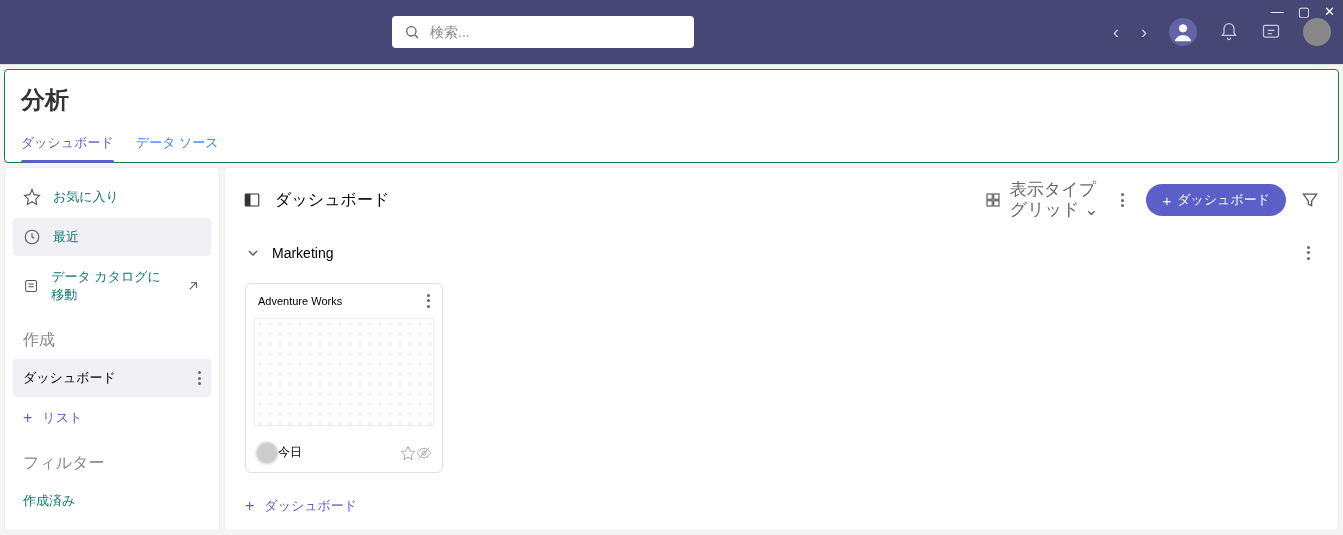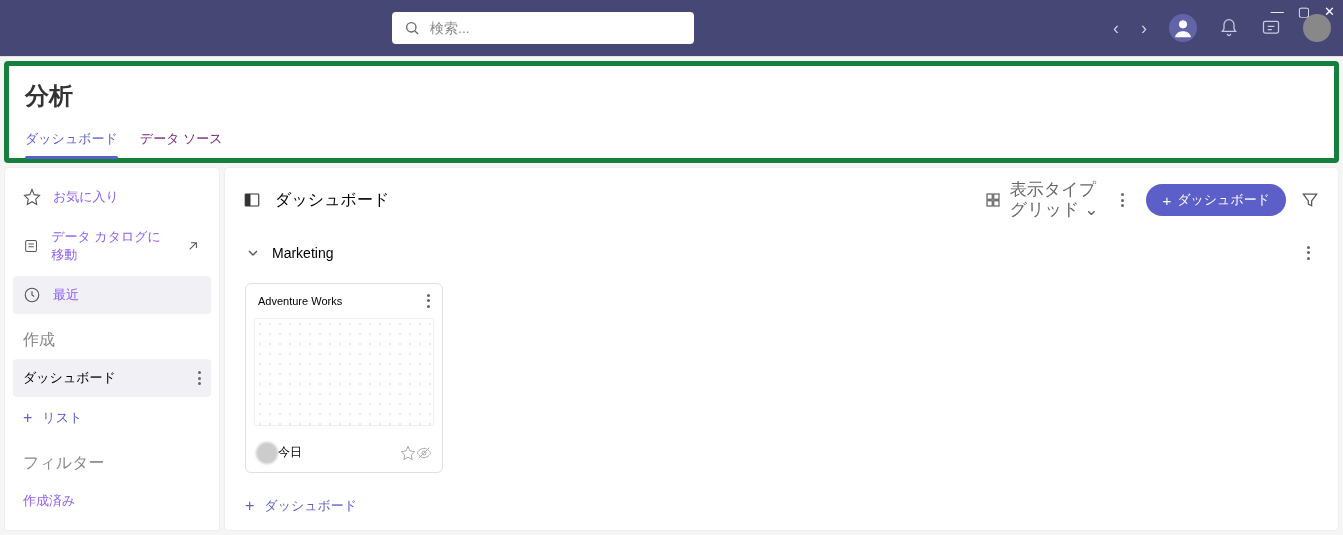--- a/index.html
+++ b/index.html
@@ -11,30 +11,30 @@
 .search-wrap svg{width:16px;height:16px;stroke:#666}
 .search-wrap input{border:none;outline:none;font-size:14px;flex:1;color:#333}
 .search-wrap input::placeholder{color:#888}
 .tb-right{margin-left:auto;display:flex;align-items:center;gap:22px;color:#c9cbe0}
 .tb-right .nav-arrow{font-size:18px;cursor:pointer}
 .tb-right svg{width:20px;height:20px;stroke:#c9cbe0;fill:none;cursor:pointer}
 .avatar-sm{width:28px;height:28px;border-radius:50%;background:#6264a7;display:flex;align-items:center;justify-content:center;overflow:hidden}
 .avatar-sm.user{background:#888}
 .avatar-sm svg{width:22px;height:22px;stroke:#fff;fill:#fff}
 .content{flex:1;display:flex;flex-direction:column;border-top:1px solid #e1e1e1;background:#f5f5f5;padding:4px}
-.panel{background:#fff;border-radius:4px;border:5px solid #15803d;margin-bottom:4px}
+.panel{background:#fff;border-radius:4px;border:1px solid #15803d;margin-bottom:4px}
 .header-panel{padding:14px 16px 0 16px}
 .page-title{font-size:24px;font-weight:600;color:#333;margin-bottom:18px}
 .tabs{display:flex;gap:22px}
-.tab{font-size:13px;color:#701a75;padding-bottom:10px;cursor:pointer;position:relative}
+.tab{font-size:13px;color:#3b82f6;padding-bottom:10px;cursor:pointer;position:relative}
 .tab.active{color:#5b5fc7;font-weight:500}
 .tab.active::after{content:"";position:absolute;left:0;right:0;bottom:-1px;height:3px;background:#5b5fc7;border-radius:2px}
 .body-row{flex:1;display:flex;gap:4px}
 .sidebar{width:216px;background:#fff;border-radius:4px;border:1px solid #eee;padding:10px 8px;display:flex;flex-direction:column;gap:2px}
-.sb-item{display:flex;align-items:center;gap:12px;padding:10px 10px;border-radius:4px;font-size:13px;color:#8b5cf6;cursor:pointer}
+.sb-item{display:flex;align-items:center;gap:12px;padding:10px 10px;border-radius:4px;font-size:13px;color:#0f766e;cursor:pointer}
 .sb-item.active{background:#f0f0f5}
 .sb-item svg{width:18px;height:18px;stroke:#555;fill:none;stroke-width:1.5}
 .sb-item .arrow{margin-left:auto}
 .sb-label{font-size:16px;color:#888;padding:14px 10px 6px}
 .sb-create{display:flex;align-items:center;justify-content:space-between;padding:10px 10px;border-radius:4px;background:#f0f0f5;font-size:13px;cursor:pointer}
 .sb-list{display:flex;align-items:center;gap:10px;padding:10px 10px;font-size:13px;color:#5b5fc7;cursor:pointer}
 .sb-list .plus{font-size:16px}
 .main{flex:1;background:#fff;border-radius:4px;border:1px solid #eee;display:flex;flex-direction:column}
 .main-head{display:flex;align-items:center;padding:12px 18px;gap:14px}
 .main-head .micon{width:18px;height:18px}
@@ -111,36 +111,36 @@
   </div>
 
   <div class="body-row">
     <div class="sidebar">
       <div class="sb-item">
         <svg viewBox="0 0 24 24">
             <path d="M12 2l2.9 6.9L22 10l-5 4.9L18.2 22 12 18.3 5.8 22 7 14.9 2 10l7.1-1.1L12 2z"></path>
           </svg>
         <span>お気に入り</span>
       </div>
+      <div class="sb-item active">
+        <svg viewBox="0 0 24 24">
+            <circle cx="12" cy="12" r="9"></circle>
+            <path d="M12 7v5l3 2"></path>
+          </svg>
+        <span>最近</span>
+      </div>
       <div class="sb-item">
         <svg viewBox="0 0 24 24">
             <rect x="4" y="4" width="16" height="16" rx="2"></rect>
             <path d="M8 9h8M8 13h8"></path>
           </svg>
         <span>データ カタログに移動</span>
         <svg class="arrow" viewBox="0 0 24 24">
             <path d="M7 17L17 7M9 7h8v8"></path>
           </svg>
-      </div>
-      <div class="sb-item active">
-        <svg viewBox="0 0 24 24">
-            <circle cx="12" cy="12" r="9"></circle>
-            <path d="M12 7v5l3 2"></path>
-          </svg>
-        <span>最近</span>
       </div>
       <div class="sb-label">作成</div>
       <div class="sb-create">
         <span>ダッシュボード</span>
         <span class="vdots">
             <span></span>
           </span>
       </div>
       <div class="sb-list">
         <span class="plus">+</span>

